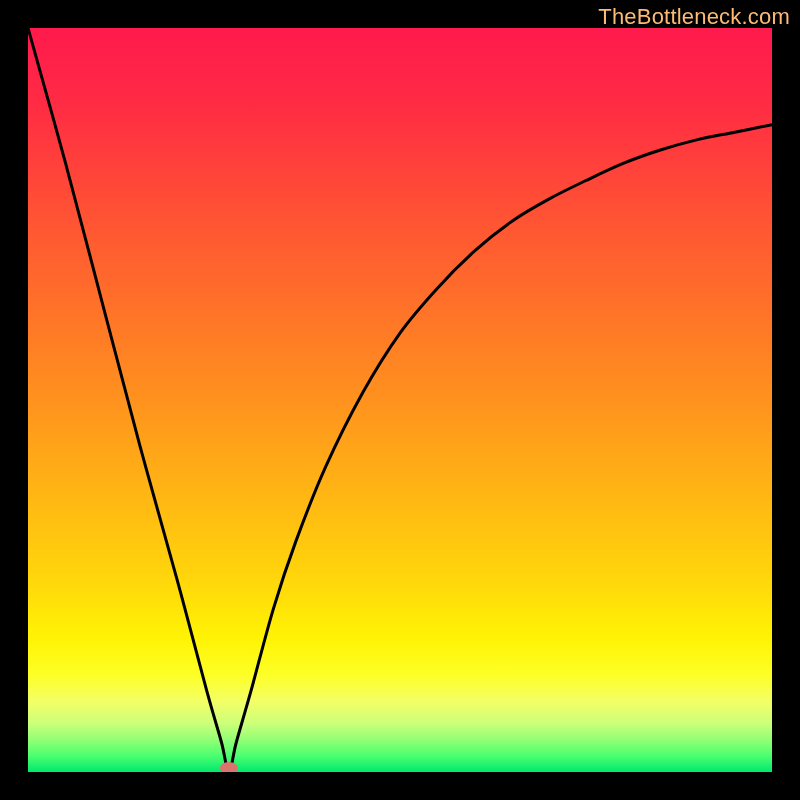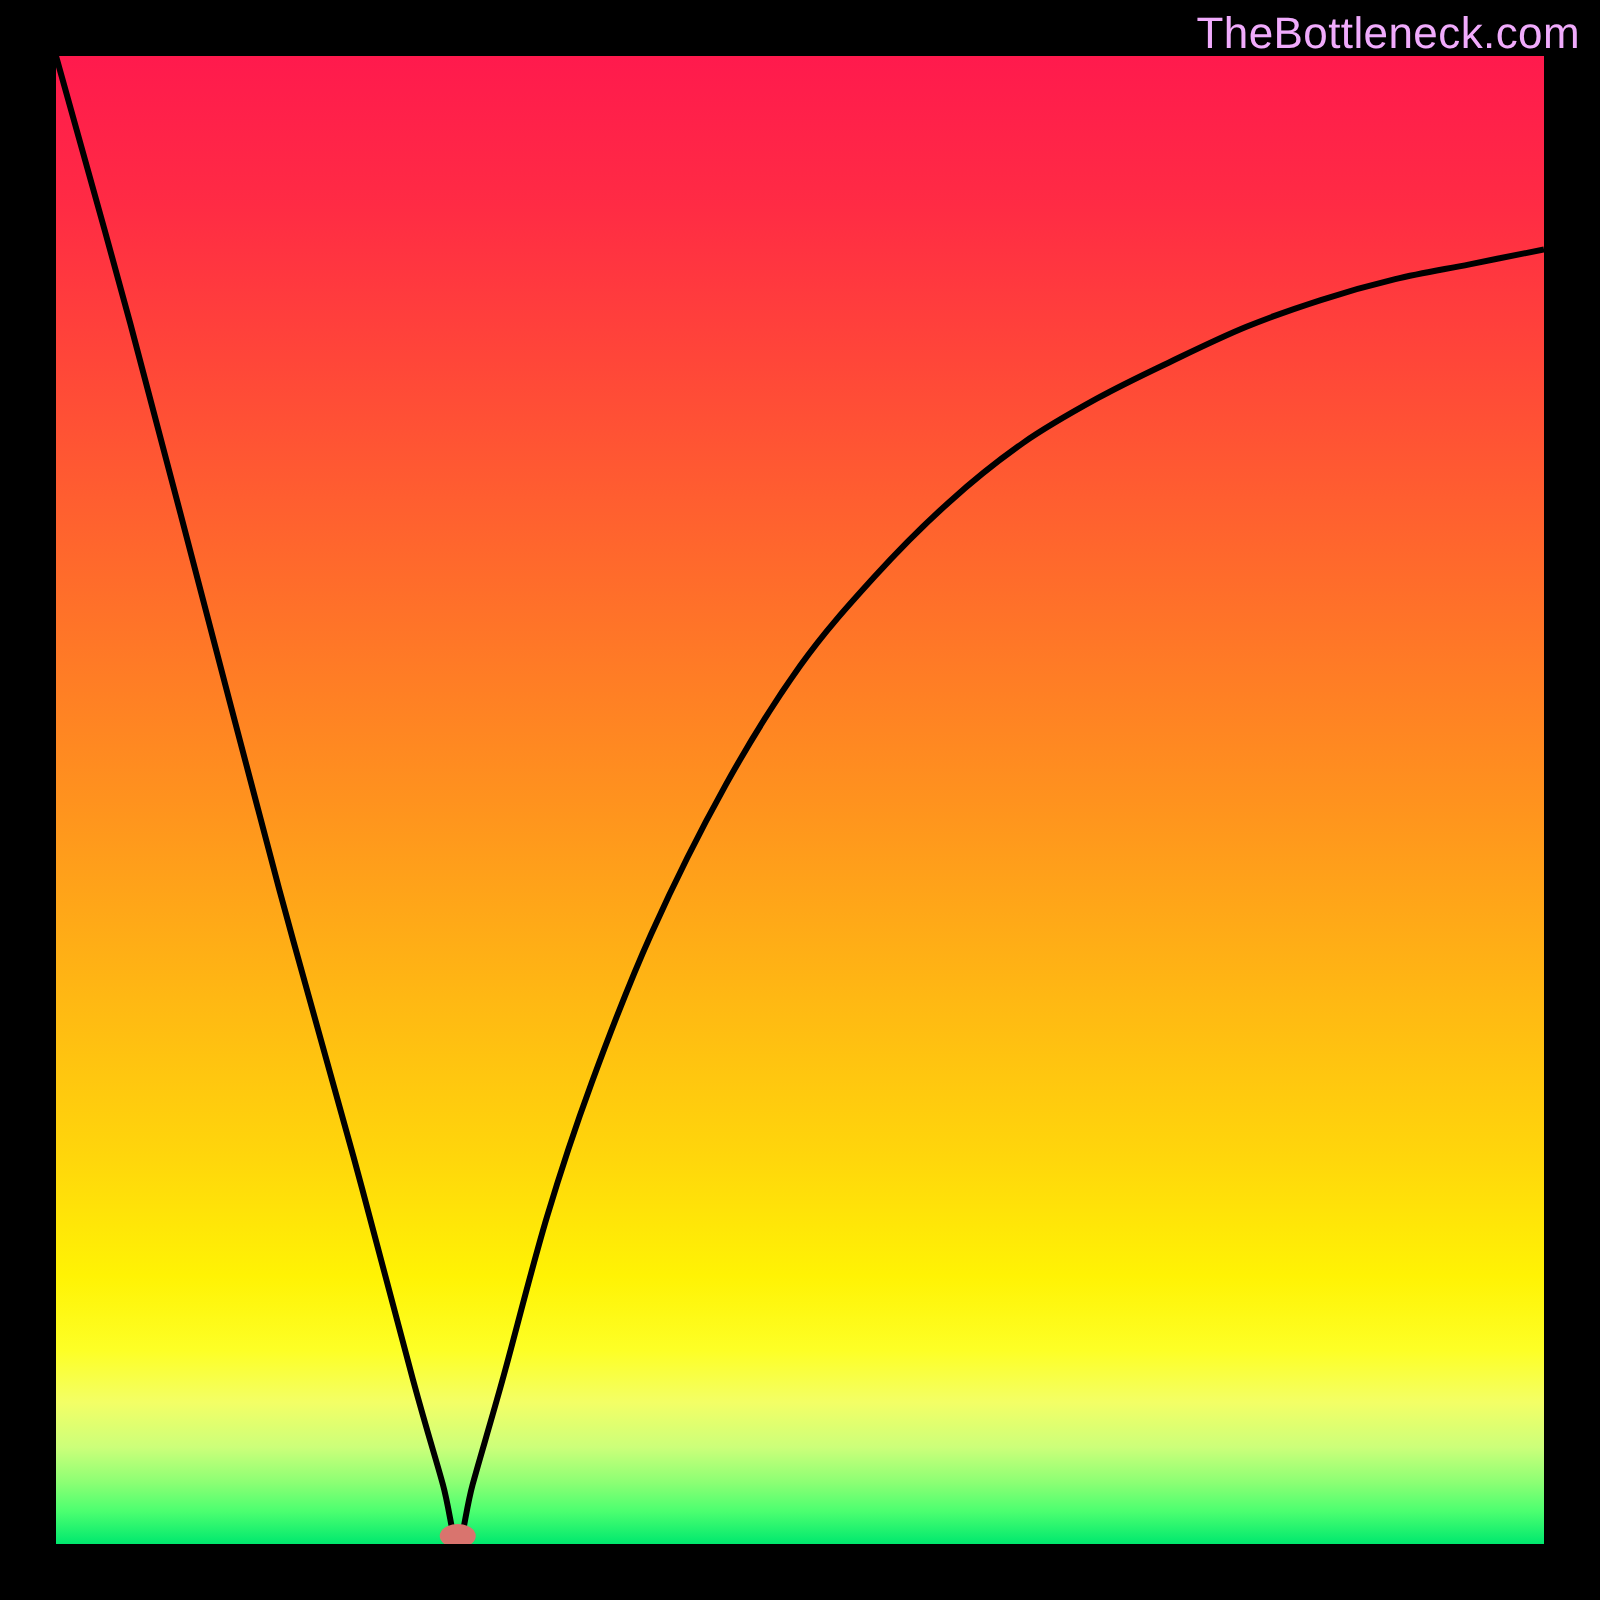--- a/index.html
+++ b/index.html
@@ -38,21 +38,21 @@
     position: absolute;
     left: 0;
     top: 0;
     width: 100%;
     height: 100%;
   }
   .watermark {
     position: absolute;
     top: 4px;
     right: 10px;
-    color: #f0abfc;
+    color: #fdba74;
     font-size: 22px;
     font-weight: 500;
     letter-spacing: 0.2px;
   }
 </style>
 </head>
 <body>
 
 <div class="frame">
 

